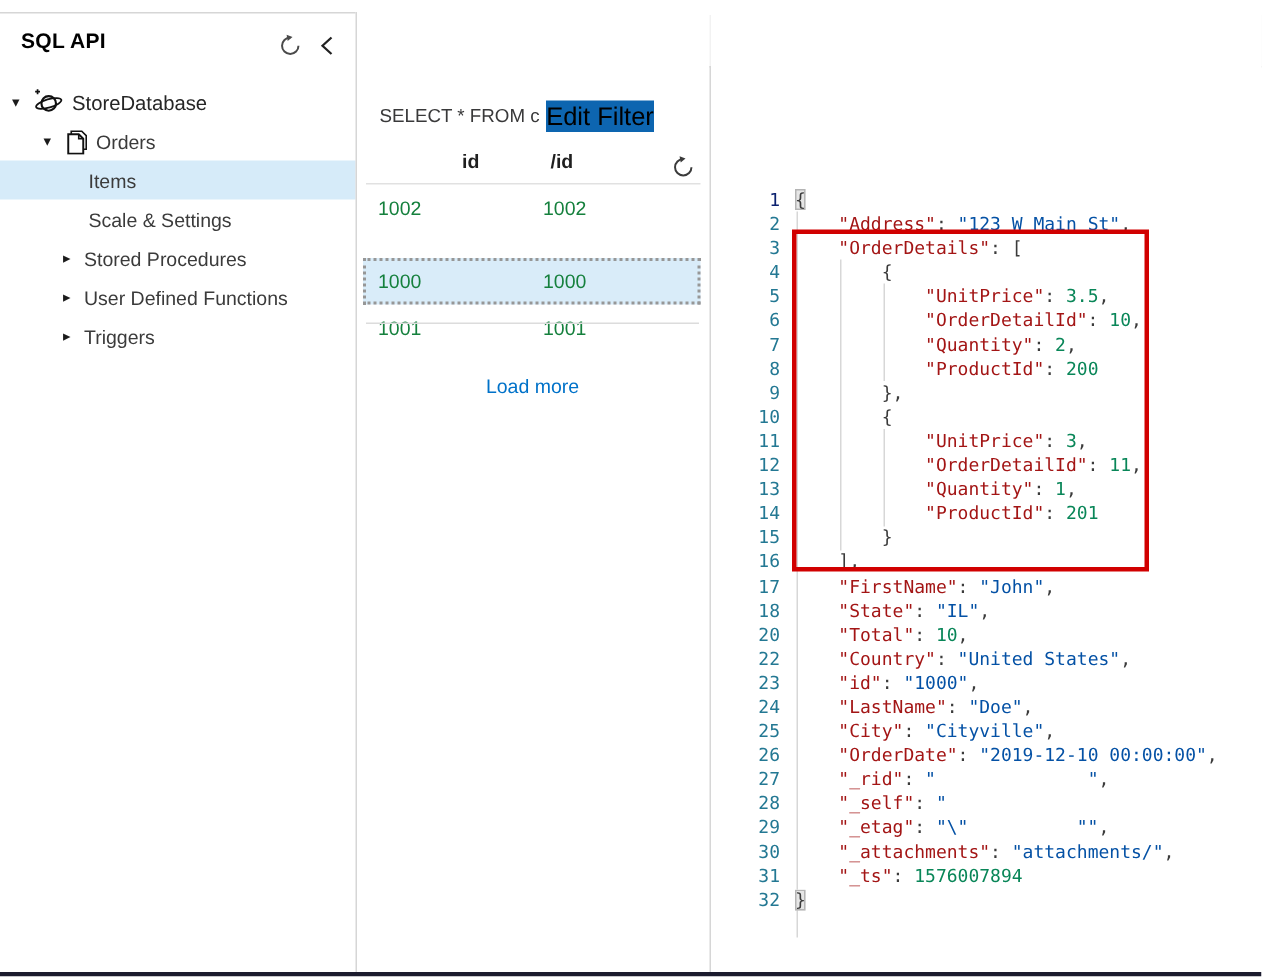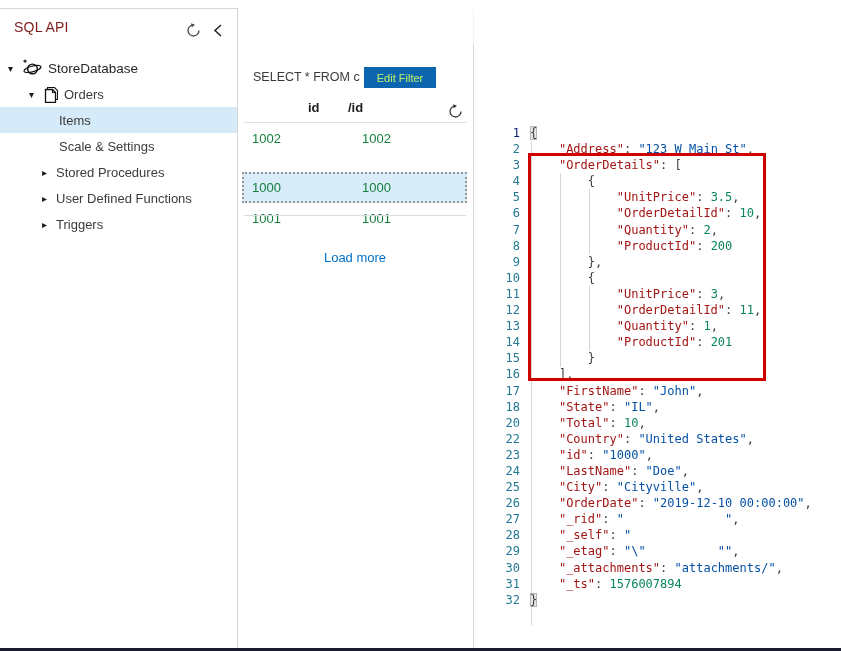--- a/index.html
+++ b/index.html
@@ -12,22 +12,22 @@
                 background:var(--c-bottom_bar,#1b1b2e); }
   .v-divider { position:absolute; width:1px; background:var(--c-divider,#d6d6d6); }
   #div-sidebar { left:237px; top:8px; bottom:3px; }
   #div-panel   { left:473px; top:44px; bottom:3px; }
 
   
   #sidebar { position:absolute; left:0; top:0; width:237px; bottom:3px; background:#fff; }
   #sidebar .top-border { position:absolute; left:0; top:8px; width:237px; height:1px;
                          background:var(--c-divider,#d6d6d6); }
   .sb-header { position:absolute; left:0; top:9px; width:237px; height:44px; }
-  .sb-title { position:absolute; left:14px; top:10px; font-size:14px; font-weight:400;
-              color:#7f1d1d; letter-spacing:.2px; }
+  .sb-title { position:absolute; left:14px; top:10px; font-size:14px; font-weight:700;
+              color:#000000; letter-spacing:.2px; }
   .icon-btn { position:absolute; top:9px; width:24px; height:24px; border:none;
               background:transparent; cursor:pointer; display:flex;
               align-items:center; justify-content:center; }
   #sb-refresh { left:181px; }
   #sb-collapse { left:206px; }
 
   .tree { position:absolute; left:0; top:55px; width:237px; }
   .tree-row { height:26px; display:flex; align-items:center; font-size:13px;
               color:#3b3b3b; cursor:pointer; }
   .tree-row.lvl0 { padding-left:8px;  font-size:13.5px; color:#262626; }
@@ -45,25 +45,25 @@
               border-bottom:1px solid #d4d4d4; }
   #tab-items { position:absolute; left:249px; top:19px; width:119px; height:27px;
                background:#fff; border:1px solid #e3e3e3; border-bottom:none;
                border-right-color:#c9c9c9; display:flex; align-items:center;
                justify-content:center; gap:24px; cursor:pointer; font-size:12.5px;
                color:#30302f; }
   .tab-close { color:#6b6b6b; font-size:11px; cursor:pointer; }
 
   .query-text { position:absolute; left:253px; top:70px; font-size:12.5px; color:#39393a; }
   .edit-filter { position:absolute; left:364px; top:67px; width:72px; height:21px;
-                 background:var(--c-accent,#0d65b0); color:#bef264; font-size:11px;
+                 background:var(--c-accent,#0d65b0); color:#000000; font-size:17px;
                  border:none; cursor:pointer; font-family:inherit; }
 
   .doc-header { position:absolute; top:100px; font-size:13px; font-weight:700; color:#1f1f1f; }
-  #col-id { left:260px;margin-left:48px; }  #col-pid { left:348px; }
+  #col-id { left:260px;margin-left:48px; }  #col-pid { left:367px; }
   #tbl-refresh { position:absolute; left:443px; top:99px; }
   .doc-header-line { position:absolute; left:244px; top:122px; width:223px; height:1px;
                      background:#e1e1e1; }
   #doc-rows { position:absolute; left:242px; top:123px; width:225px; }
   .doc-row { height:31px; display:flex; align-items:center; font-size:13px;
              color:#15803d; cursor:pointer; border:2px dotted transparent; }
   .doc-row.selected { background:var(--c-row_selection,#d9ecf9);
                       border-color:#979797;margin-top:18px; }
   .doc-cell-id { padding-left:8px; width:118px; }
   .doc-sep { position:absolute; left:244px; top:215px; width:222px; height:1px; background:#dcdcdc; }

